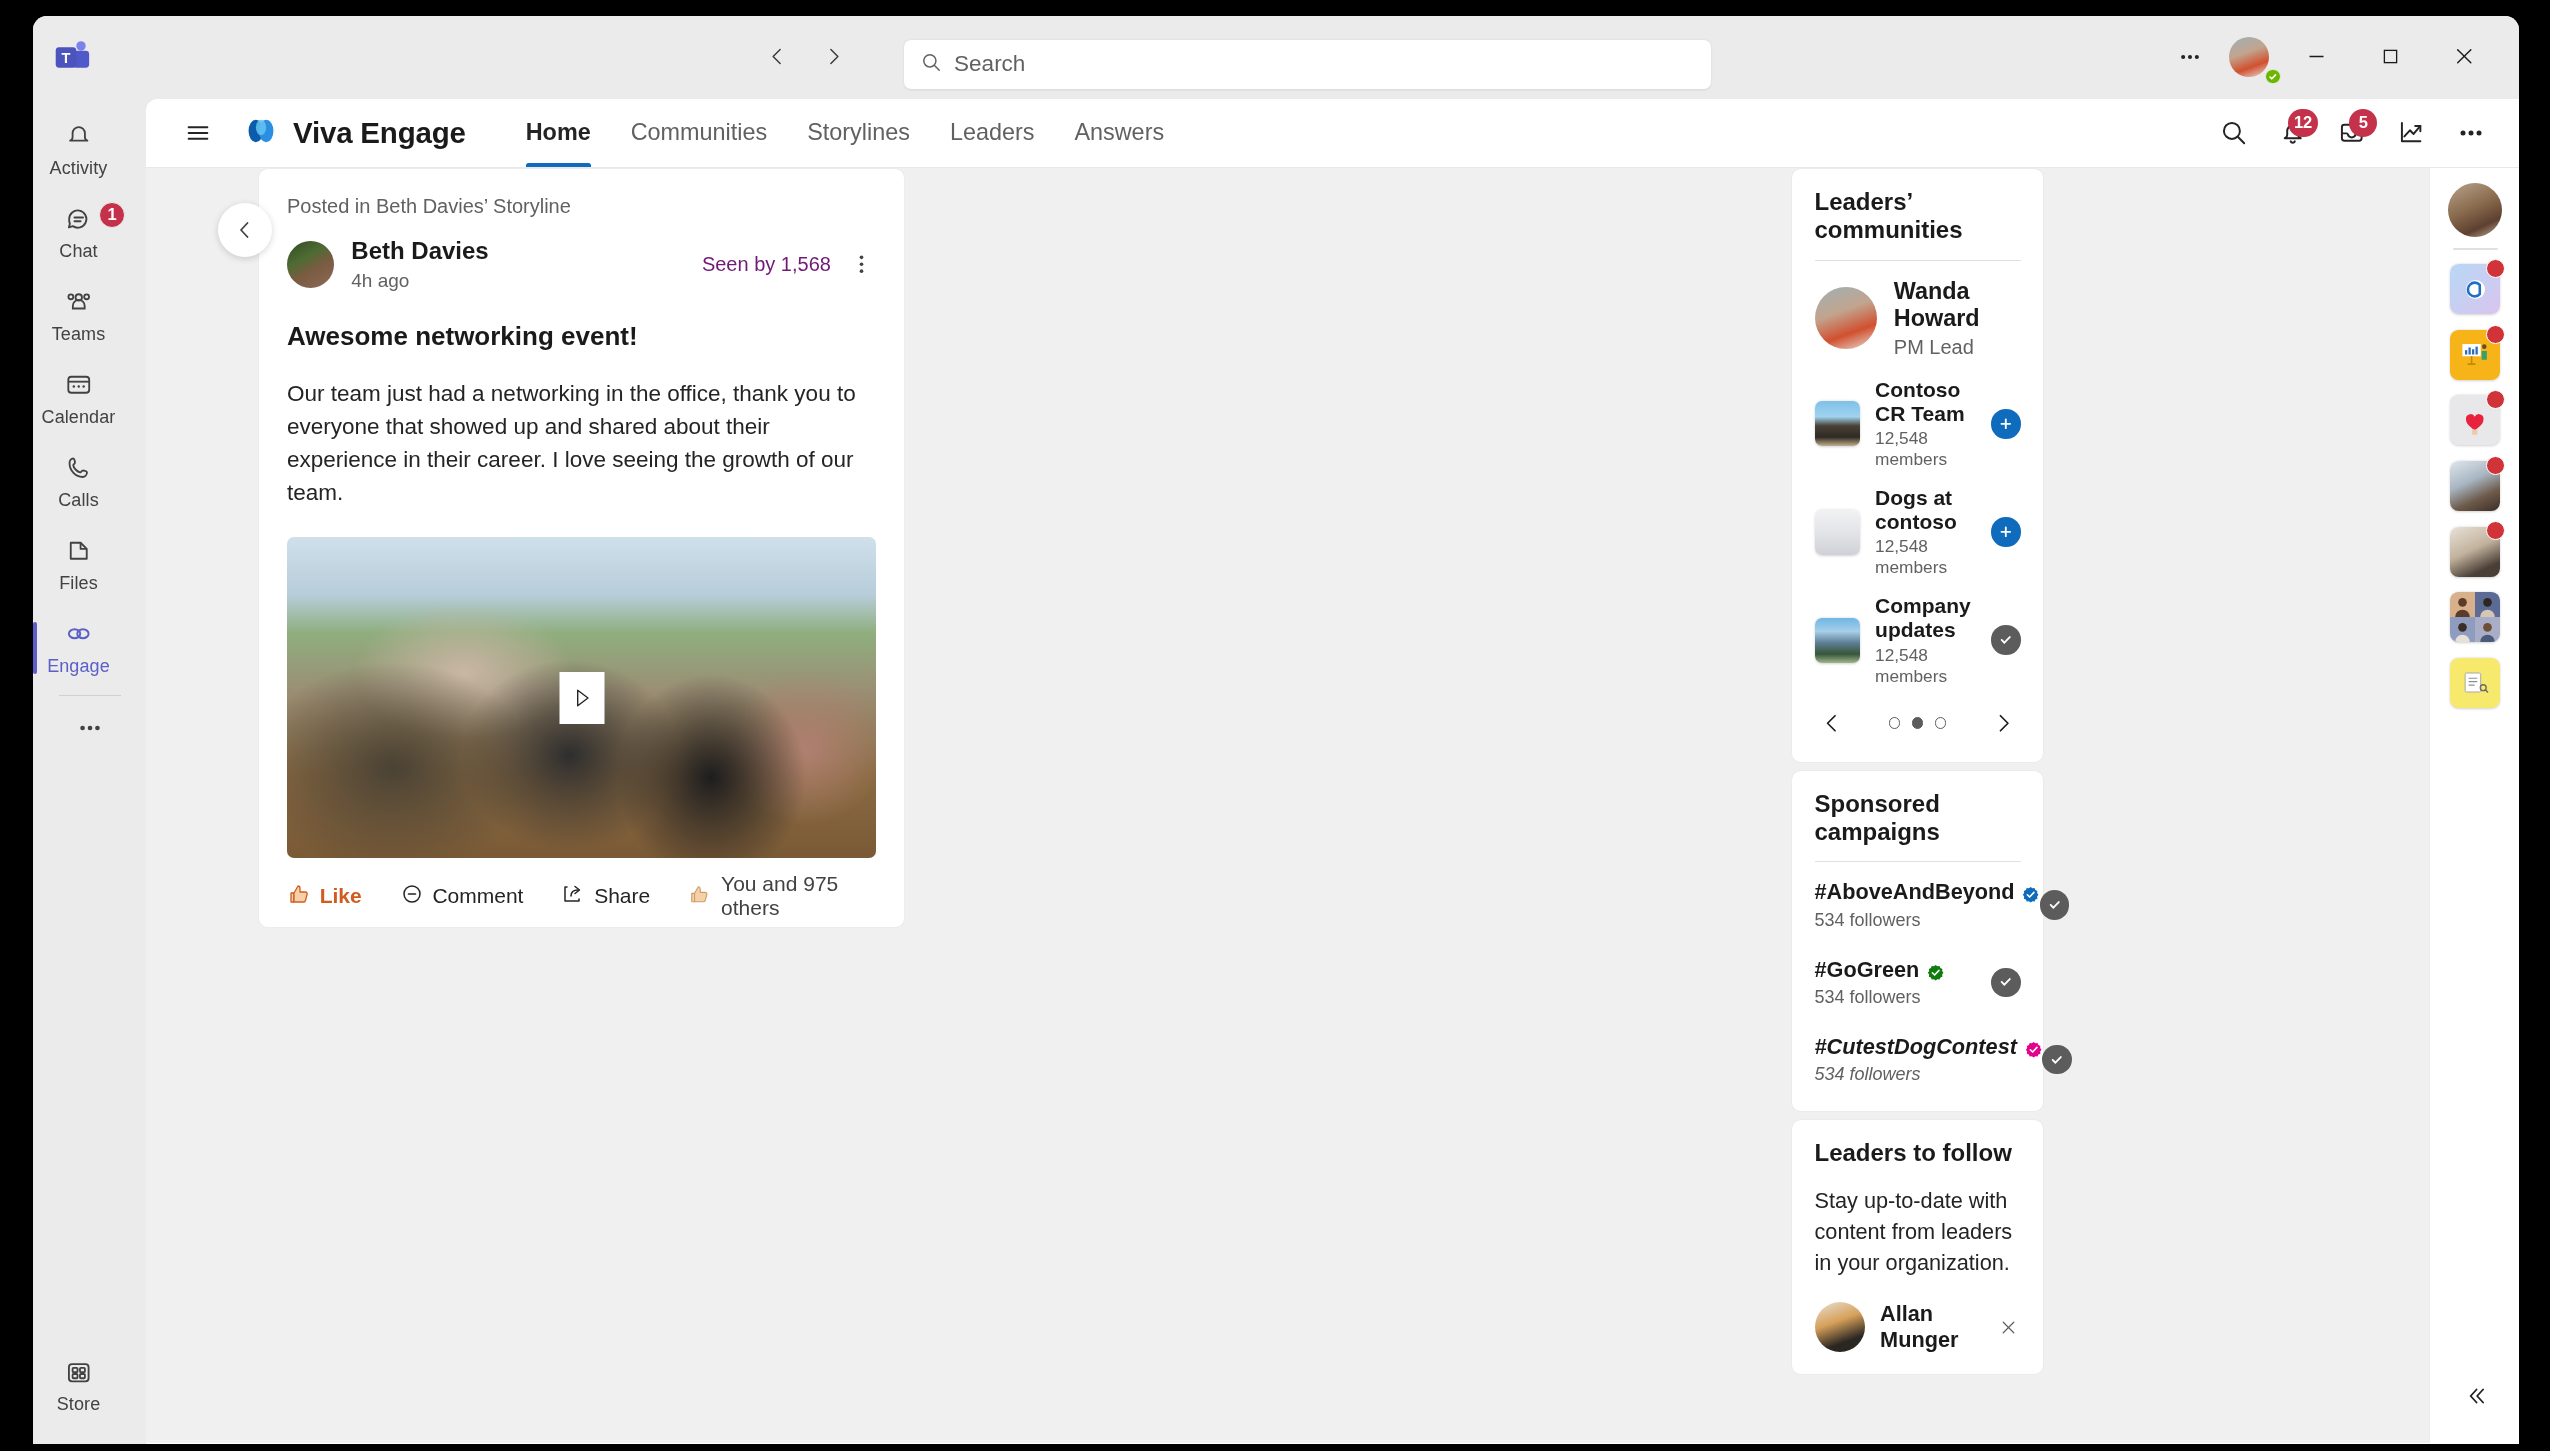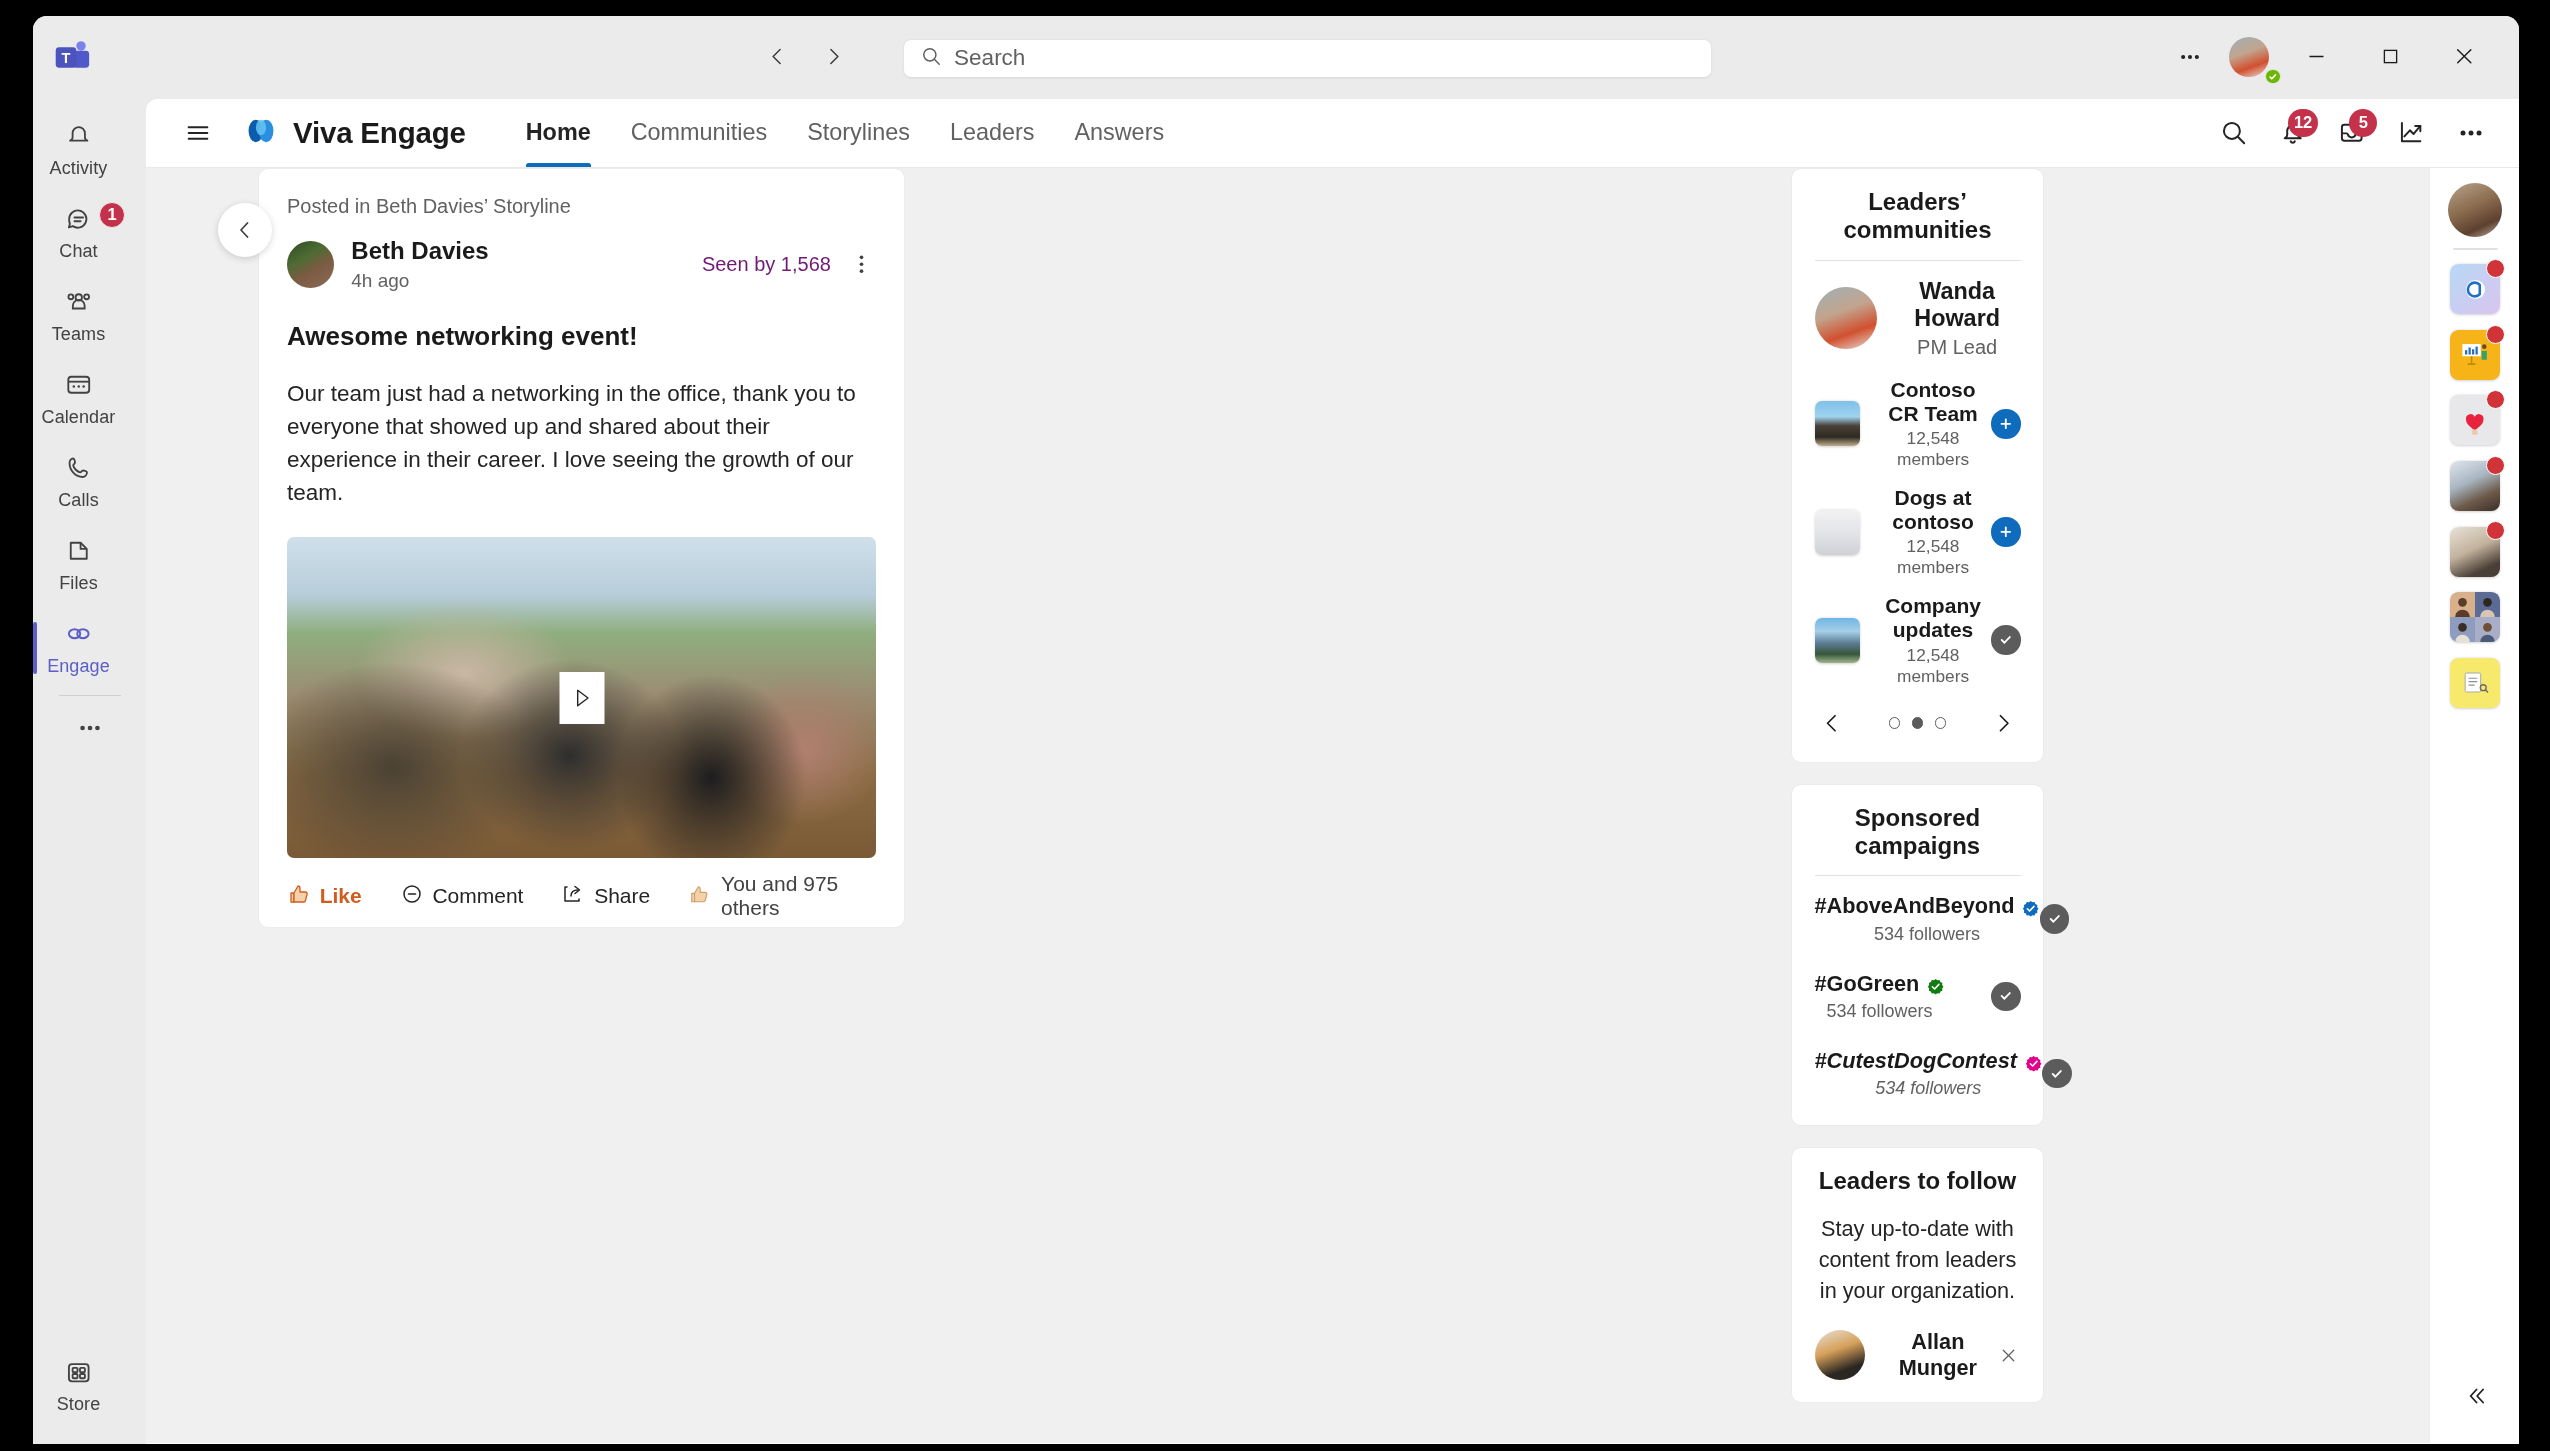--- a/index.html
+++ b/index.html
@@ -36,21 +36,21 @@
     position: absolute; left: 728px; top: 24px;
     display: flex; gap: 22.5px; align-items: center;
   }
   .nav-arrow {
     width: 33px; height: 33px;
     display: flex; align-items: center; justify-content: center;
     color: #3b3a39; cursor: pointer;
   }
   .searchbar {
     position: absolute; left: 871px; top: 24px;
-    width: 807px; height: 37px;
+    width: 807px; height: 49px;
     background: #fff;
     border-radius: 7px;
     display: flex; align-items: center;
     padding: 0 15.6px;
     box-shadow: 0 0.9px 2.6px rgba(0,0,0,.09);
   }
   .searchbar .ph {
     margin-left: 12px;
     color: #616161; font-size: 22.5px;
   }
@@ -267,23 +267,22 @@
   .right-col {
     position: absolute;
     left: 1646px; top: 0;
     width: 251px;
     padding-top: 1.7px;
   }
   .panel {
     background: #fff;
     border-radius: 8.7px;
     padding: 19px 22.5px 21px 22.5px;
-    margin-bottom: 23px;
+    margin-bottom: 9px;
     box-shadow: 0 0 1.7px rgba(0,0,0,.09);
-    text-align: center;
   }
   .panel-title { font-size: 24px; font-weight: bold; color: #1a1a1a; }
   .panel-rule { height: 0.9px; background: #e0e0e0; margin: 15.6px 0 17.3px; }
   .leader-row { display: flex; align-items: center; gap: 17.3px; margin-bottom: 19px; }
   .leader-row .nm { font-size: 23.4px; font-weight: bold; color: #1a1a1a; }
   .leader-row .role { font-size: 20px; color: #616161; margin-top: 3.5px; }
   .comm-row { display: flex; align-items: center; margin-bottom: 15.6px; }
   .comm-thumb {
     width: 45px; height: 45px; border-radius: 7px;
     flex-shrink: 0; overflow: hidden;

